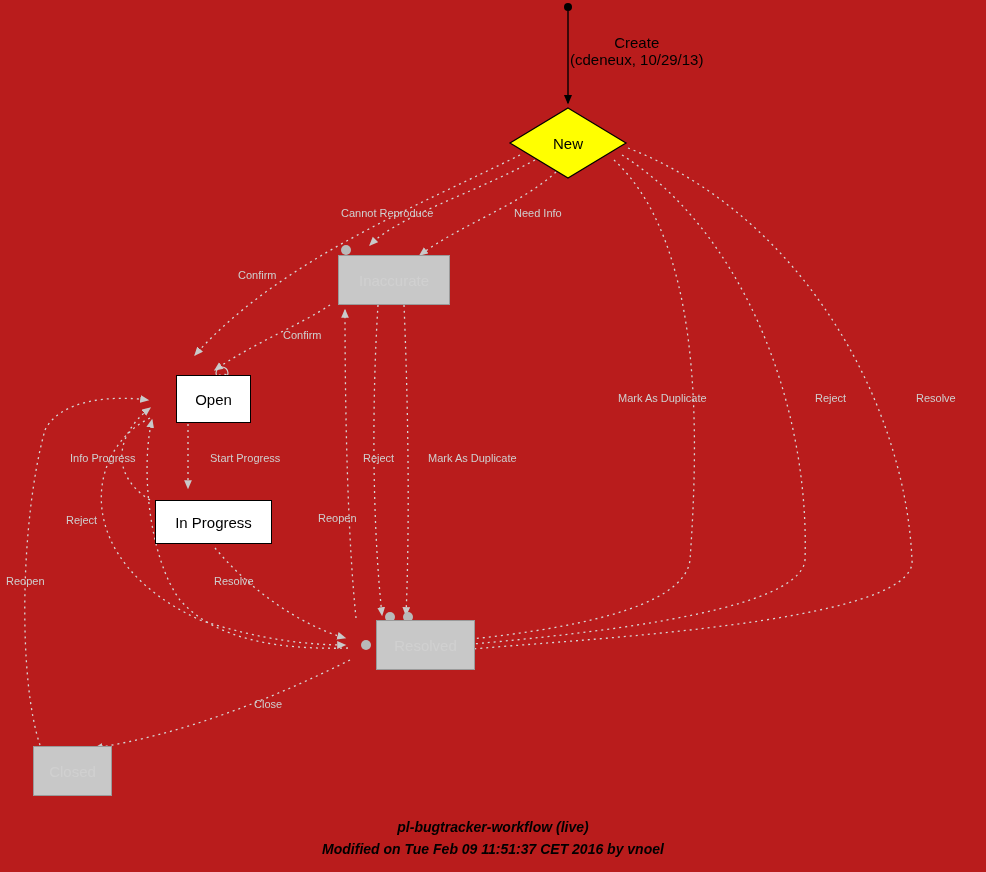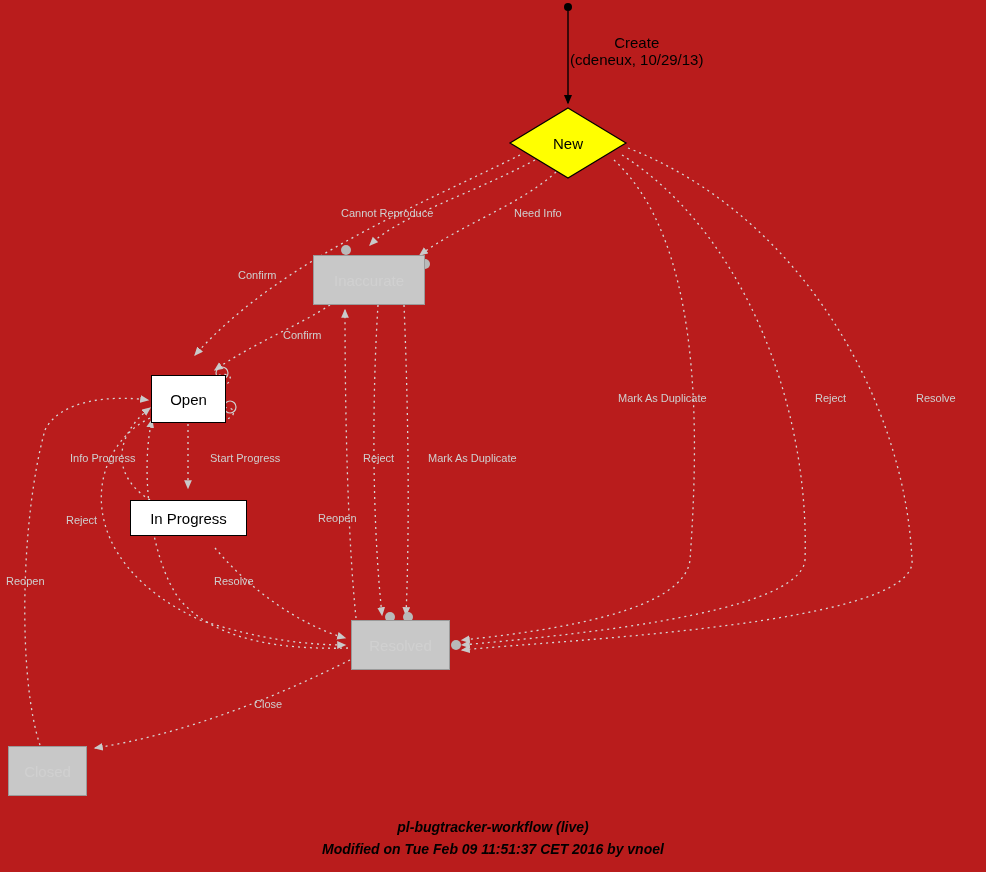--- a/index.html
+++ b/index.html
@@ -25,20 +25,21 @@
     height: 872px;
   }
   .node {
     position: absolute;
     box-sizing: border-box;
     display: flex;
     align-items: center;
     justify-content: center;
     font-size: 15px;
     color: #000000;
+    margin-left: 25px;
   }
   .node-rect {
     border: 1px solid #000000;
     background: #ffffff;
   }
   .node-rect.greyed {
     background: #c8c8c8;
     border: 1px solid #9a9a9a;
     color: #d0d0d0;
   }
@@ -164,21 +165,21 @@
   </div>
 
   <div class="node node-rect greyed" style="left:313px; top:255px; width:112px; height:50px;">
     <span>Inaccurate</span>
   </div>
 
   <div class="node node-rect" style="left:151px; top:375px; width:75px; height:48px;">
     <span>Open</span>
   </div>
 
-  <div class="node node-rect" style="left:130px; top:500px; width:117px; height:36px;">
+  <div class="node node-rect" style="left:130px; top:500px; width:117px; height:44px;">
     <span>In Progress</span>
   </div>
 
   <div class="node node-rect greyed" style="left:351px; top:620px; width:99px; height:50px;">
     <span>Resolved</span>
   </div>
 
   <div class="node node-rect greyed" style="left:8px; top:746px; width:79px; height:50px;">
     <span>Closed</span>
   </div>

